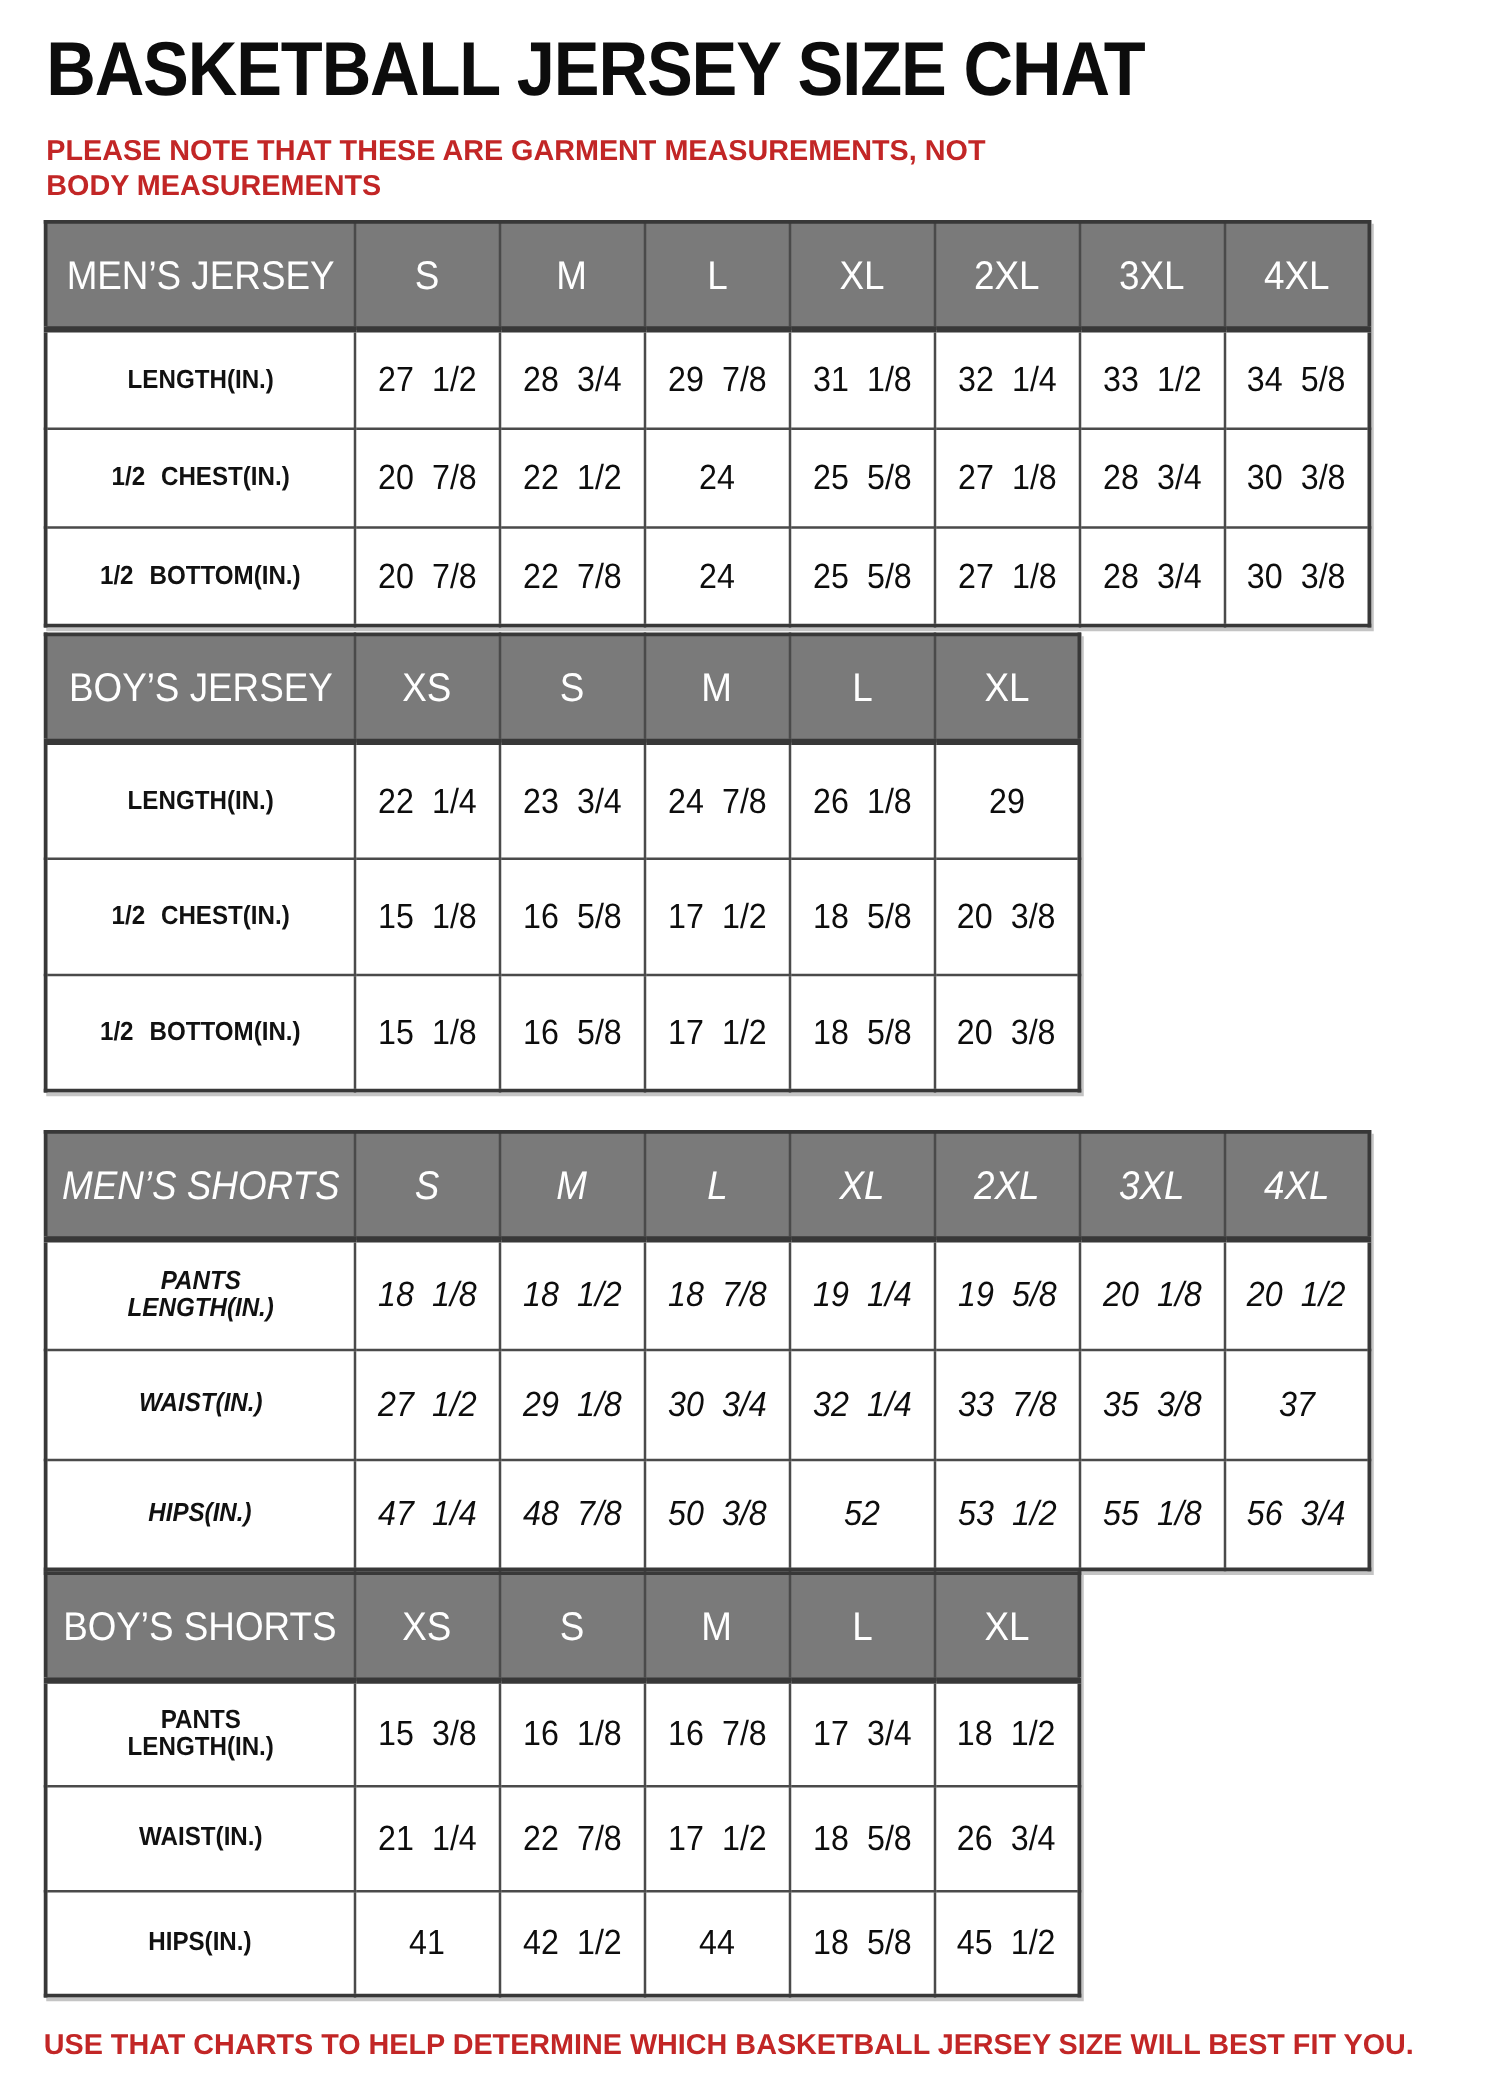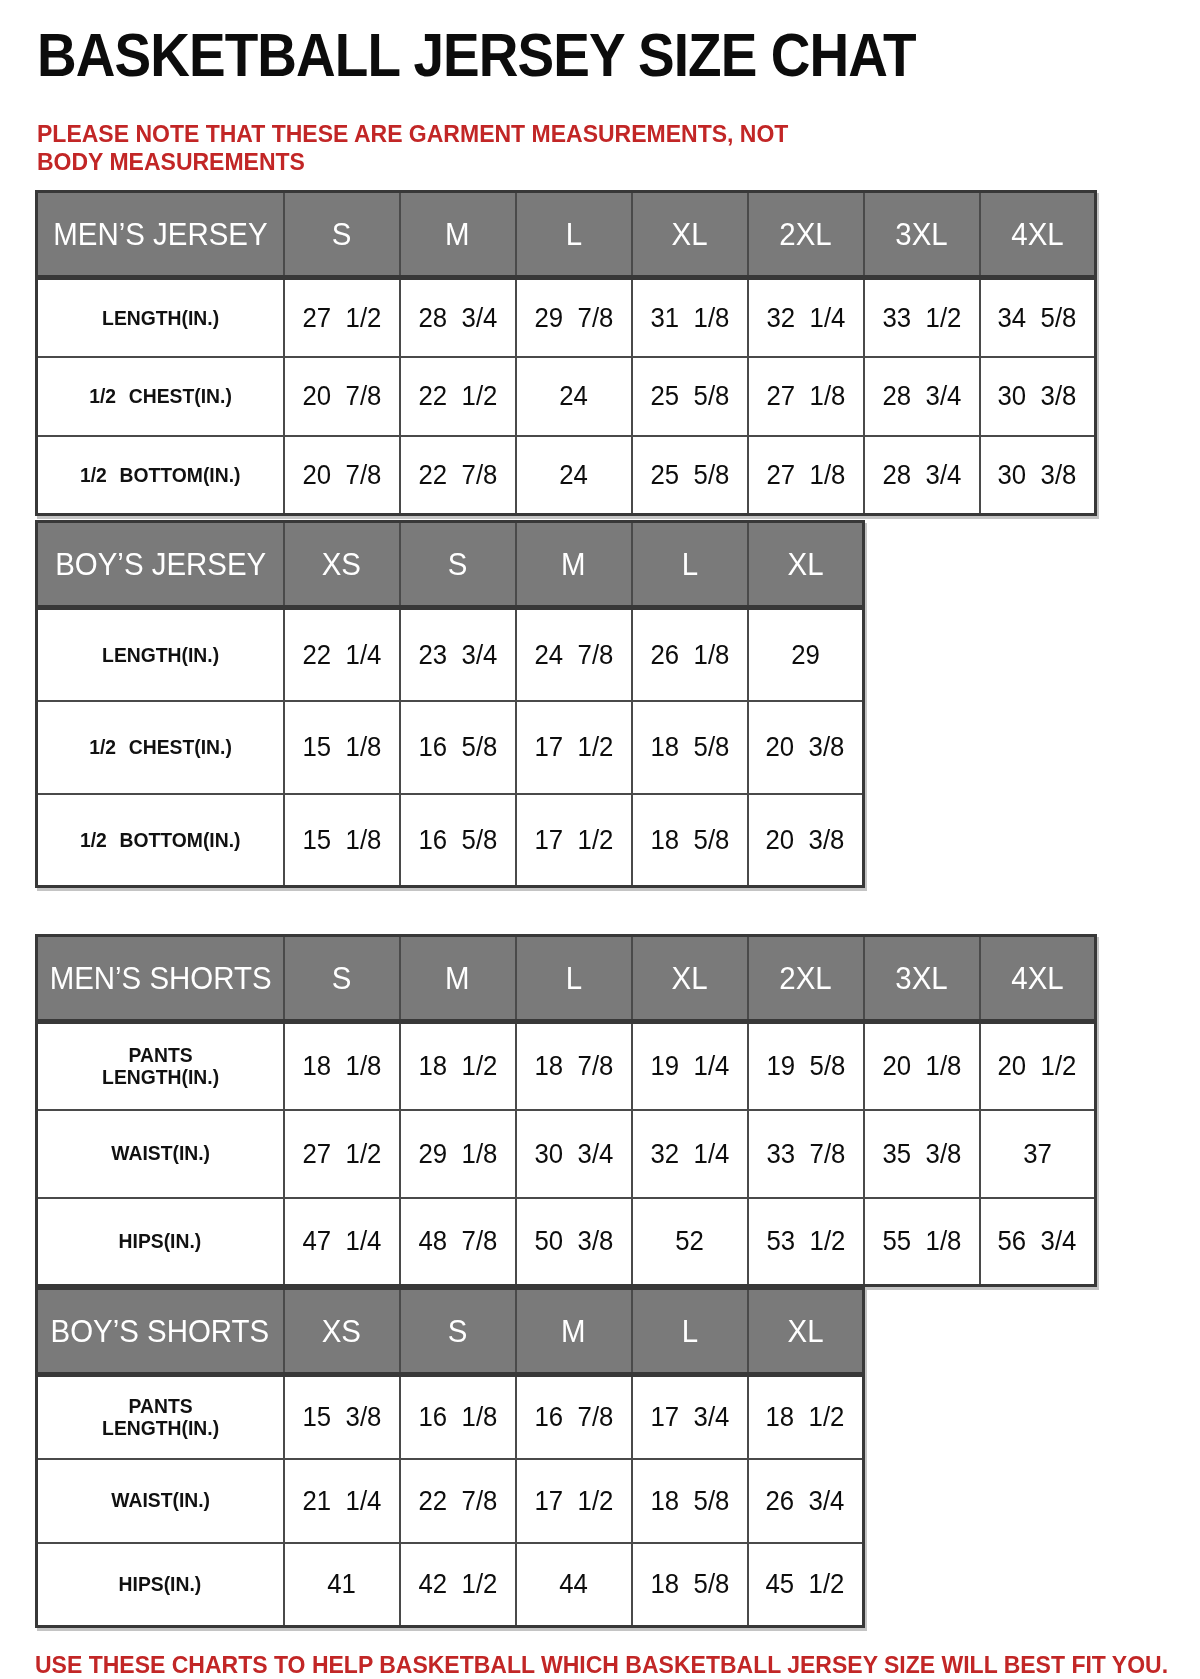--- a/index.html
+++ b/index.html
@@ -16,30 +16,30 @@
     font-family:"Liberation Sans","DejaVu Sans",sans-serif;color:#111;
   }
   .page{padding:10px 20px 20px 35px;}
   .title{
     font-size:61px;font-weight:700;letter-spacing:-1px;
     transform:scaleX(0.90);transform-origin:0 50%;
     white-space:nowrap;margin:10px 0 0 2px;color:#0c0c0c;
   }
   .note-top{
     color:var(--note-red);font-size:23px;font-weight:700;
-    max-width:820px;line-height:1.22;margin:30px 0 0 2px;letter-spacing:0;
+    max-width:820px;line-height:1.22;margin:16px 0 0 2px;letter-spacing:0;
   }
   .size-table{
     border-collapse:collapse;table-layout:fixed;
     border:3px solid var(--outer-border);
     box-shadow:2px 3px 0 #c4c4c4;
   }
   .t1{margin-top:14px;}
   .t2{margin-top:4px;}
-  .t3{margin-top:46px;}
+  .t3{margin-top:30px;font-style:italic;}
   .t4{margin-top:0;}
   th,td{
     border:2px solid var(--grid-border);
     text-align:center;vertical-align:middle;padding:0;
   }
   thead th{
     background:var(--header-bg);color:var(--header-text);
     font-weight:400;font-size:32px;height:86px;
     border-bottom:5px solid var(--outer-border);
   }
@@ -233,14 +233,14 @@
             <th class="label-col"><span class="cnd">HIPS(IN.)</span></th>
             <td><span class="cnd">41</span></td>
             <td><span class="cnd">42 1/2</span></td>
             <td><span class="cnd">44</span></td>
             <td><span class="cnd">18 5/8</span></td>
             <td><span class="cnd">45 1/2</span></td>
           </tr>
         </tbody>
       </table>
     </div>
-  <div class="note-bottom">USE THESE CHARTS TO HELP BASKETBALL WHICH BASKETBALL JERSEY SIZE WILL BEST FIT YOU.</div>
+  <div class="note-bottom">USE THAT CHARTS TO HELP DETERMINE WHICH BASKETBALL JERSEY SIZE WILL BEST FIT YOU.</div>
 </div>
 
 </body></html>

